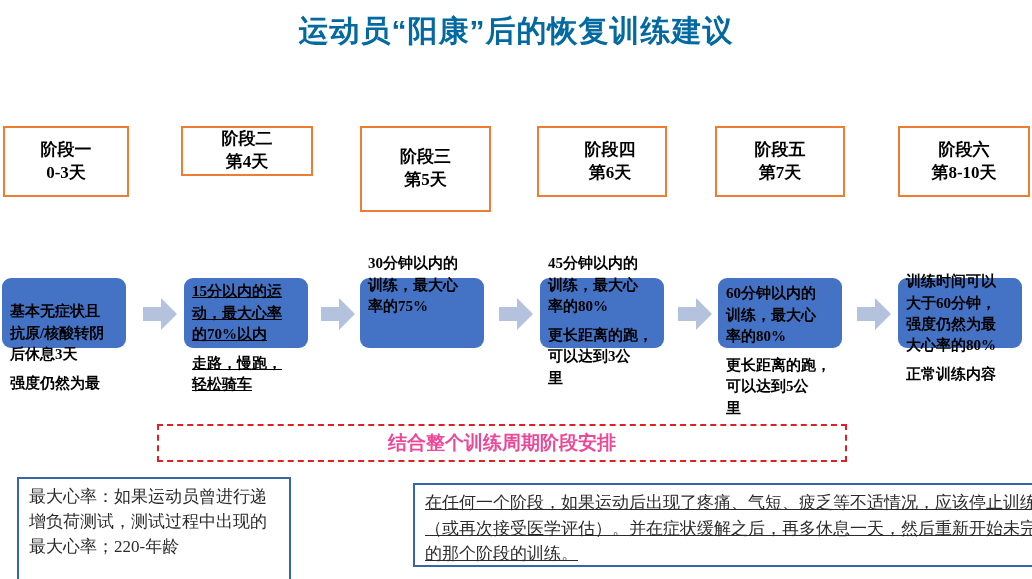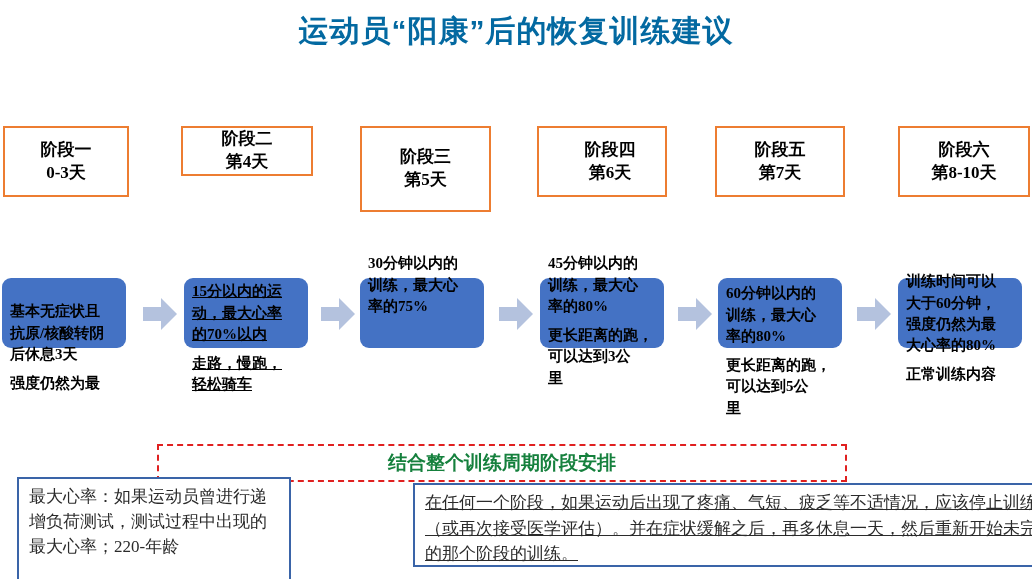--- a/index.html
+++ b/index.html
@@ -85,25 +85,24 @@
     left: 157px;
     top: 424px;
     width: 690px;
     height: 38px;
     box-sizing: border-box;
     border: 2px dashed #E02020;
     background: #ffffff;
     display: flex;
     align-items: center;
     justify-content: center;
-    color: #15803d;
+    color: #ec4899;
     font-weight: bold;
     font-size: 19px;
     font-family: "Liberation Sans", "DejaVu Sans", sans-serif;
-    margin-top: 20px;
   }
 
   
   .note-box {
     position: absolute;
     box-sizing: border-box;
     border: 2px solid #3A64A8;
     background: #ffffff;
     color: #2b2b2b;
     font-size: 17px;

